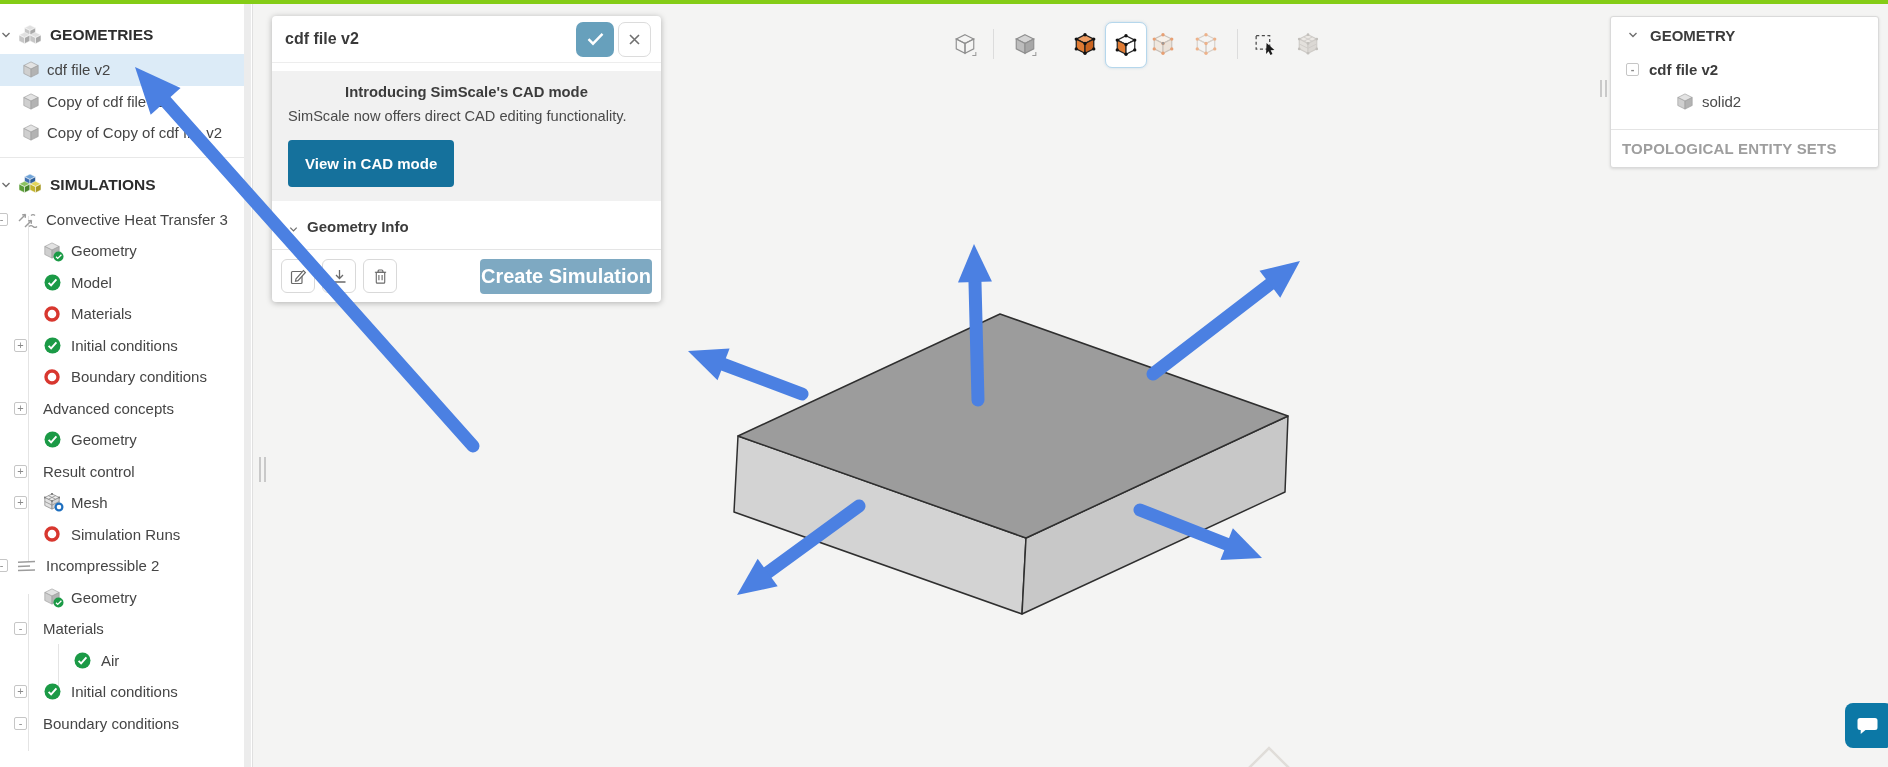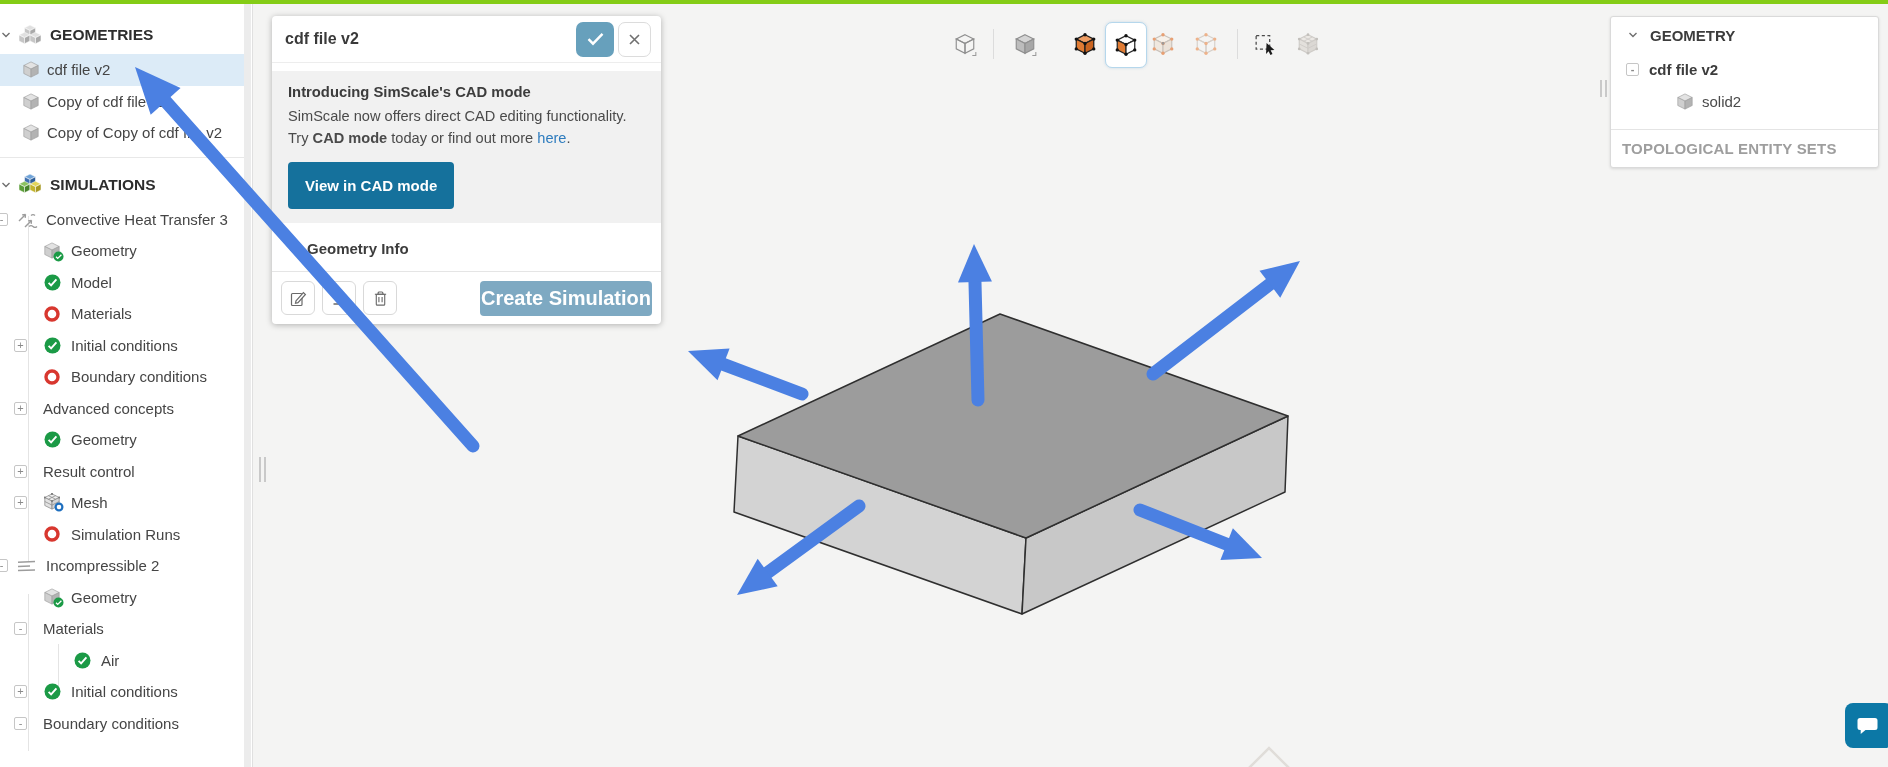--- a/index.html
+++ b/index.html
@@ -45,21 +45,21 @@
   
   #geo-panel{position:absolute;left:272px;top:12px;width:389px;background:#fff;border-radius:4px;
              box-shadow:0 1px 6px rgba(0,0,0,.28);z-index:10;}
   #gp-header{height:46px;display:flex;align-items:center;border-bottom:1px solid #ededed;}
   #gp-title{margin-left:13px;font-size:16px;font-weight:bold;color:#3a3a3a;flex:1;}
   .gp-btn{height:35px;border-radius:7px;display:flex;align-items:center;justify-content:center;
           cursor:pointer;box-sizing:border-box;}
   #gp-confirm{width:38px;background:#67a0bc;margin-right:4px;}
   #gp-close{width:33px;background:#fff;border:1px solid #dcdcdc;color:#777;font-size:15px;margin-right:10px;}
   #gp-promo{background:#f1f1f1;padding:13px 16px 14px;margin-top:8px;}
-  #gp-promo-title{font-size:14.8px;font-weight:bold;color:#3c3c3c;margin-bottom:5px;}
+  #gp-promo-title{font-size:14.8px;font-weight:bold;color:#3c3c3c;margin-bottom:5px;text-align:center;}
   .gp-promo-line{font-size:14.6px;color:#4a4a4a;line-height:22px;}
   .gp-link{color:#2e7cbe;cursor:pointer;text-decoration:none;}
   #gp-cad-btn{margin-top:13px;display:inline-block;background:#15719c;color:#fff;font-size:15px;
               font-weight:bold;border:none;border-radius:4px;padding:0 17px;height:47px;line-height:36px;cursor:pointer;}
   #gp-section{padding:17px 16px 14px;display:flex;align-items:flex-end;}
   #gp-section-label{font-size:15px;font-weight:bold;color:#3c3c3c;margin-left:8px;}
   #gp-actions{border-top:1px solid #e5e5e5;height:52px;display:flex;align-items:center;padding:0 9px;}
   .gp-tool{width:34px;height:34px;border:1px solid #d9d9d9;border-radius:6px;background:#fff;display:flex;
            align-items:center;justify-content:center;margin-right:7px;cursor:pointer;box-sizing:border-box;}
   #gp-create{margin-left:auto;background:#7ea9c2;color:#fff;font-size:20px;font-weight:bold;border:none;
@@ -483,21 +483,20 @@
       </span>
       <span class="gp-btn" id="gp-close">
         <svg width="13" height="13" viewBox="0 0 13 13">
             <path d="M2 2 L11 11 M11 2 L2 11" stroke="#707070" stroke-width="1.6"></path>
           </svg>
       </span>
     </div>
     <div id="gp-promo">
       <div id="gp-promo-title">Introducing SimScale's CAD mode</div>
       <div class="gp-promo-line">SimScale now offers direct CAD editing functionality.</div>
-      <div class="gp-promo-line"><span>Try </span><b>CAD mode</b><span> today or find out more </span><a class="gp-link">here</a><span>.</span></div>
       <button id="gp-cad-btn">View in CAD mode</button>
     </div>
     <div id="gp-section">
       <svg width="11" height="11" viewBox="0 0 12 12">
           <path d="M2.5 4 L6 7.5 L9.5 4" fill="none" stroke="#6f6f6f" stroke-width="1.4"></path>
         </svg>
       <span id="gp-section-label">Geometry Info</span>
     </div>
     <div id="gp-actions">
       <span class="gp-tool">

